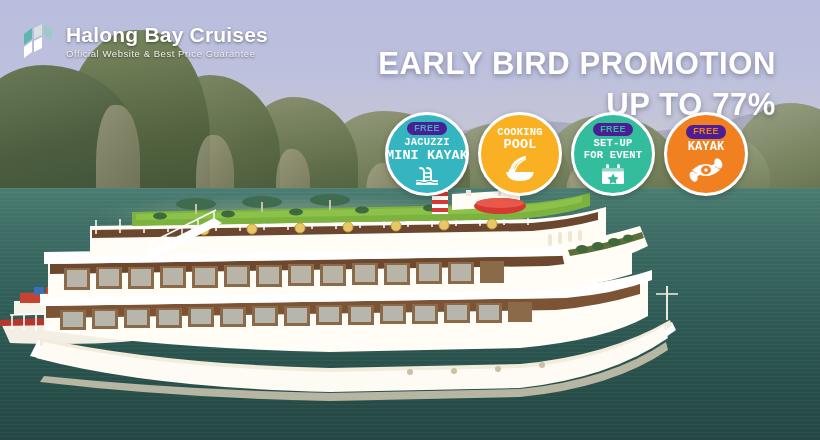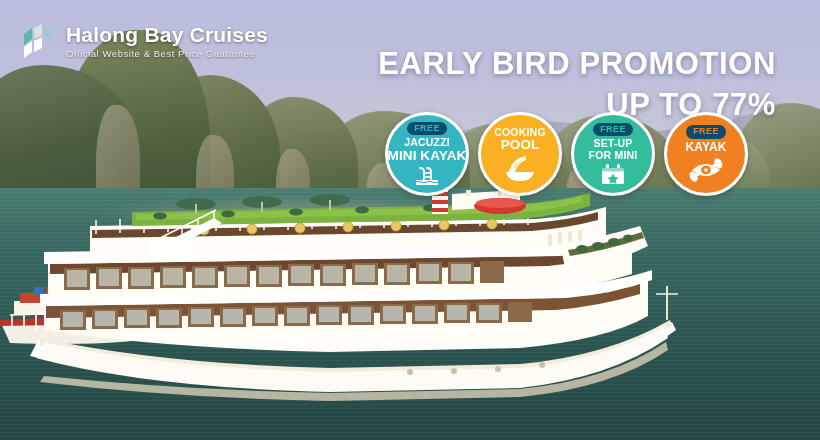--- a/index.html
+++ b/index.html
@@ -62,23 +62,23 @@
   .headline{position:absolute;right:44px;top:24px;text-align:right;margin-top:20px;}
   .headline div{font-size:31px;font-weight:bold;color:#fff;letter-spacing:.6px;
     line-height:1.32;text-shadow:0 2px 5px rgba(40,40,70,.4);white-space:nowrap;}
 
   
   .badges{position:absolute;left:385px;top:112px;display:flex;gap:9px;}
   .badge{position:relative;width:84px;height:84px;border-radius:50%;
     border:3px solid #fff;box-sizing:border-box;
     display:flex;flex-direction:column;align-items:center;justify-content:center;
     box-shadow:0 2px 6px rgba(0,0,0,.22);}
-  .free-pill{background:#0c4a6e;border-radius:20px;padding:1px 7px;margin-bottom:2px;
+  .free-pill{background:#4c1d95;border-radius:20px;padding:1px 7px;margin-bottom:2px;
     font-size:9px;font-weight:bold;letter-spacing:.4px;line-height:1.25;}
-  .badge-line{color:#fff;font-weight:bold;line-height:1.08;text-align:center;white-space:nowrap;}
+  .badge-line{color:#fff;font-weight:bold;line-height:1.08;text-align:center;white-space:nowrap;font-family:Liberation Mono, monospace;}
   .bl-sm{font-size:10.5px;letter-spacing:.2px;}
   .bl-lg{font-size:13.5px;letter-spacing:.1px;}
   .badge-icon{margin-top:3px;display:block;}
 
   
   .ship{position:absolute;left:0;top:190px;width:700px;height:215px;}
   .tender{position:absolute;left:0;top:263px;width:190px;height:95px;}
 </style>
 </head>
 <body>
@@ -379,21 +379,21 @@
         <path d="M10 15 q2-9 12-12" stroke="#fff" stroke-width="1.4" fill="none"></path>
         <path d="M12 15 q3-8 11-11" stroke="#fff" stroke-width="1.4" fill="none"></path>
         <ellipse cx="9" cy="16" rx="3.4" ry="2.6" fill="#fff"></ellipse>
         <path d="M3 17 h28 q-1.5 9 -14 9 T3 17 Z" fill="#fff"></path>
       </svg>
     </div>
 
     <div class="badge" style="background:#33bd9d;">
       <div class="free-pill" style="color:#33bd9d;">FREE</div>
       <div class="badge-line bl-sm">SET-UP</div>
-      <div class="badge-line bl-sm">FOR MINI</div>
+      <div class="badge-line bl-sm">FOR EVENT</div>
       <svg class="badge-icon" width="24" height="21" viewBox="0 0 24 21">
         <rect x="5" y="0" width="3" height="6" rx="1.5" fill="#fff"></rect>
         <rect x="16" y="0" width="3" height="6" rx="1.5" fill="#fff"></rect>
         <rect x="1" y="4" width="22" height="16" rx="1.5" fill="#fff"></rect>
         <rect x="1" y="4" width="22" height="3.5" fill="#33bd9d" opacity=".55"></rect>
         <path d="M12 9.5 l1.7 3.4 3.8 .55 -2.75 2.7 .65 3.8 -3.4-1.8 -3.4 1.8 .65-3.8 -2.75-2.7 3.8-.55 Z" fill="#33bd9d"></path>
       </svg>
     </div>
 
     <div class="badge" style="background:#f08020;">

